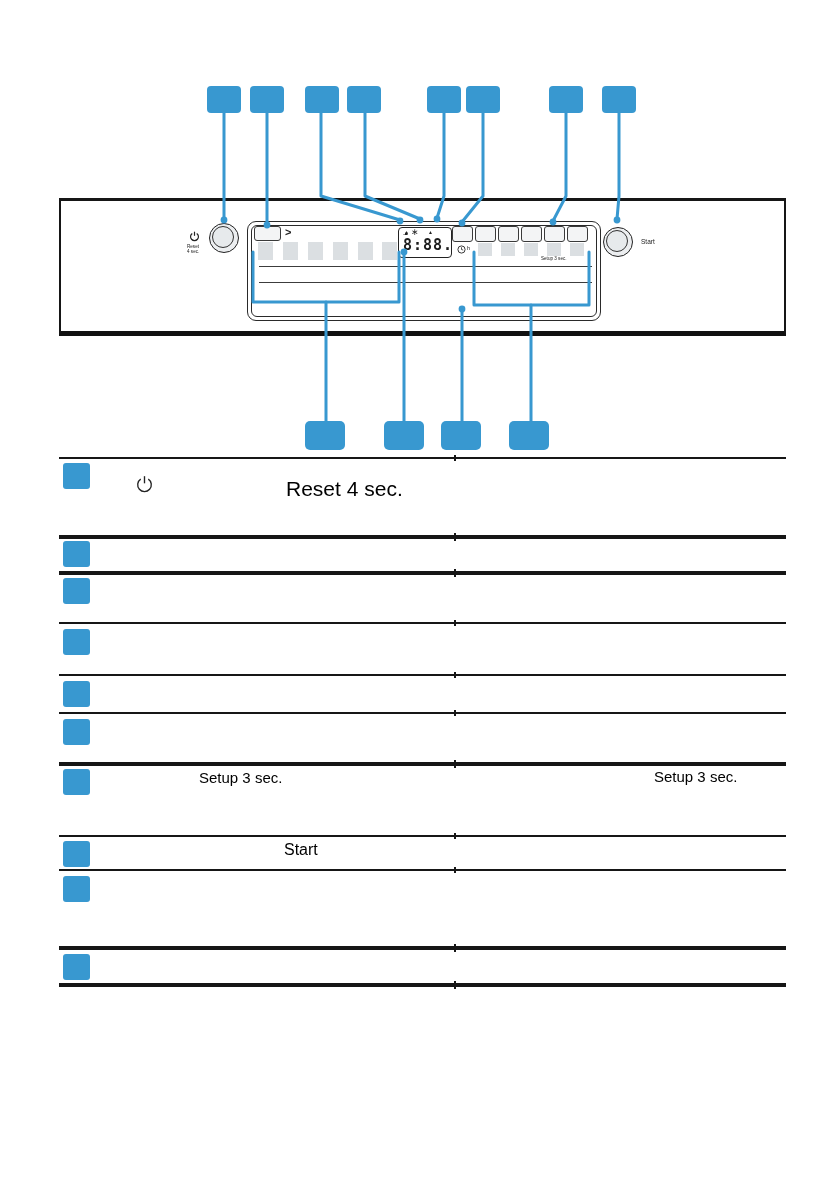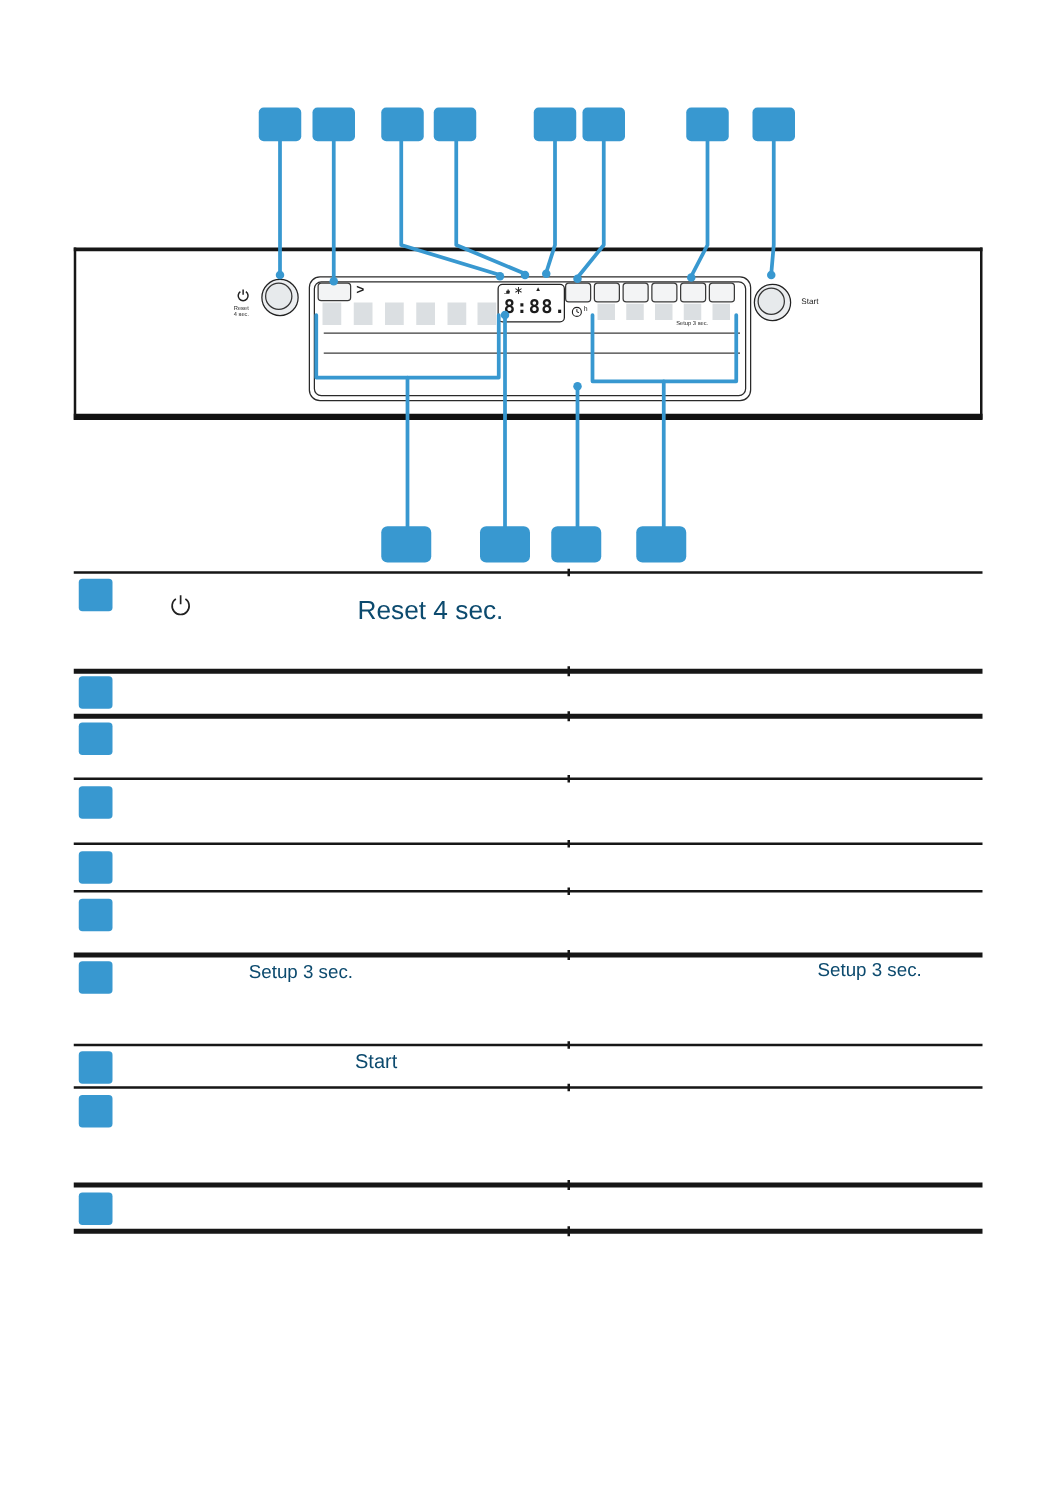--- a/index.html
+++ b/index.html
@@ -30,21 +30,21 @@
 
   
   .cbox{position:absolute;background:#3898d0;border-radius:4px;z-index:6;}
   svg.leaders{position:absolute;left:0;top:0;z-index:5;}
 
   
   .rule{position:absolute;left:59px;width:727px;background:#161616;z-index:1;}
   .tick{position:absolute;left:454px;width:2px;background:#161616;z-index:2;}
   .numbox{position:absolute;left:63px;width:27px;height:26px;background:#3898d0;
           border-radius:3px;z-index:3;}
-  .cell-text{position:absolute;color:#0c4a6e;z-index:3;white-space:nowrap;}
+  .cell-text{position:absolute;color:#000000;z-index:3;white-space:nowrap;}
 </style>
 </head>
 <body>
 
 <div class="page">
 
   <div class="abs appliance"></div>
 
   <div class="abs knob" style="left:209px;top:223px;width:30px;height:30px;">
     <div class="knob-inner" style="position:absolute;left:2.2px;top:2.2px;width:22px;height:22px;"></div>

